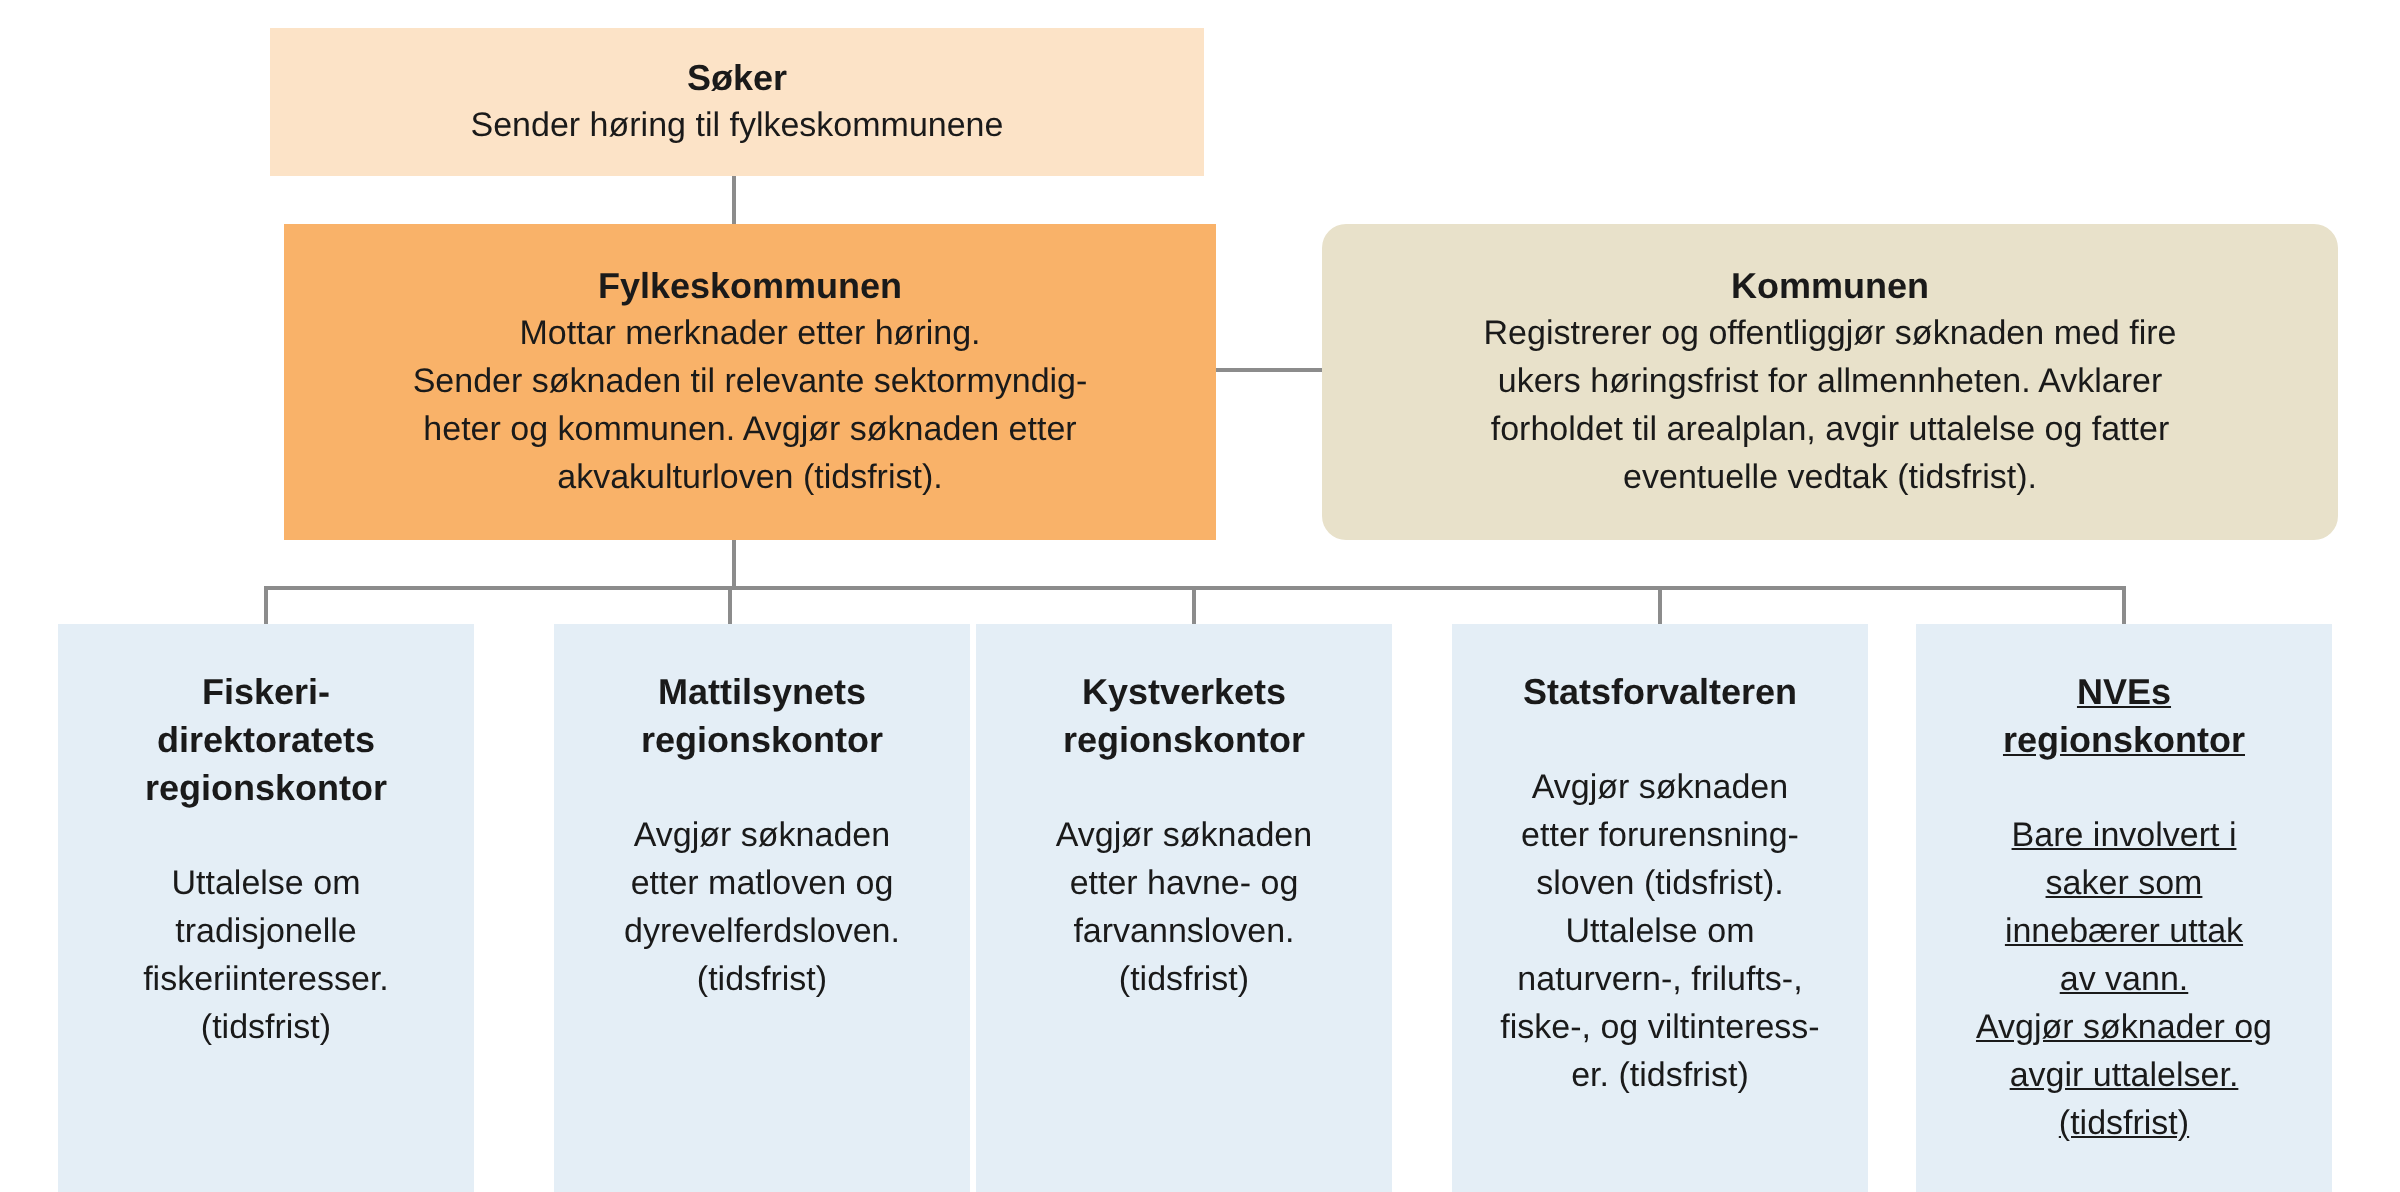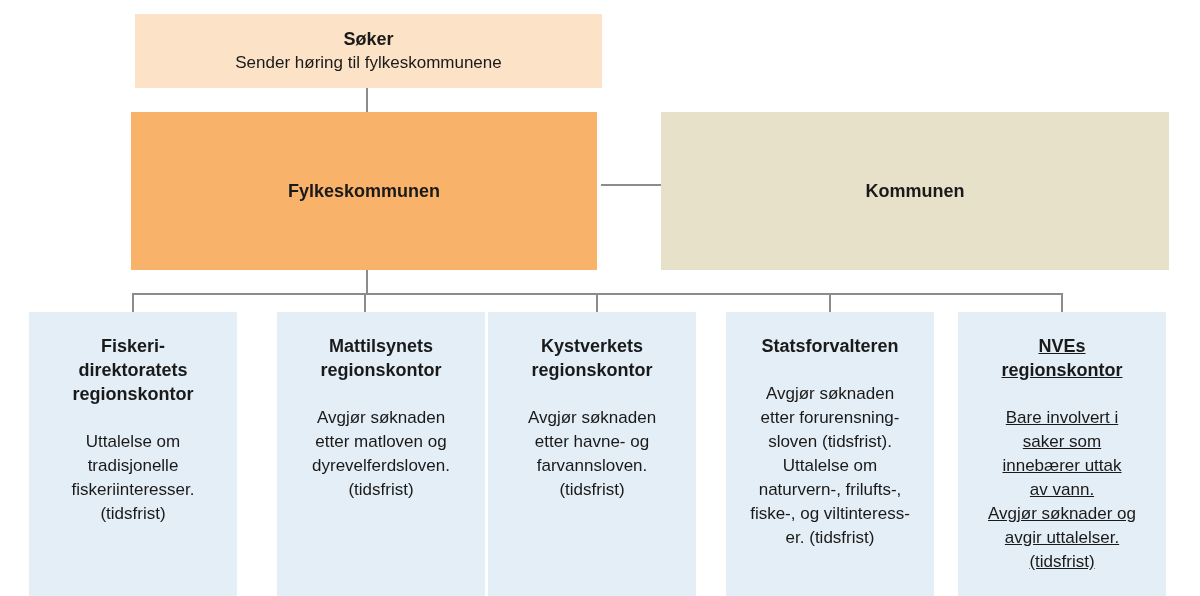--- a/index.html
+++ b/index.html
@@ -14,22 +14,22 @@
     padding-left:16px;
   }
   .node{
     position:absolute; box-sizing:border-box; text-align:center;
     font-size:17px; line-height:24px;
   }
   .node .title{font-weight:bold; font-size:18px; white-space:pre-line;}
   .node .body{white-space:pre-line;}
   .top-node{display:flex; flex-direction:column; justify-content:center; padding:0 12px;}
   .soker{left:135px; top:14px; width:467px; height:74px; background:var(--peach);}
-  .fylkeskommunen{left:131px; top:112px; width:466px; height:158px; background:var(--orange);}
-  .kommunen{left:661px; top:112px; width:508px; height:158px; background:var(--beige);}
+  .fylkeskommunen{left:142px; top:112px; width:466px; height:158px; background:var(--orange);}
+  .kommunen{left:661px; top:112px; width:508px; height:158px; background:var(--beige);border-radius:12px;}
   .agency{top:312px; width:208px; height:306px; background:var(--blue); padding:22px 6px 0 6px;}
   .agency .body{margin-top:24px;text-align:center;}
   .agency-0{left:29px;}
   .agency-1{left:277px;}
   .agency-2{left:488px;}
   .agency-3{left:726px;}
   .agency-4{left:958px;text-decoration:underline;}
   .connector{position:absolute; background:var(--line);}
   .c-soker-fylkes{left:366px; top:88px; width:2px; height:24px;}
   .c-fylkes-kommunen{left:601px; top:184px; width:60px; height:2px;}
@@ -57,24 +57,32 @@
   <div class="connector c-drop c-drop-3"></div>
   <div class="connector c-drop c-drop-4"></div>
 
   <div class="node top-node soker">
     <div class="title">Søker</div>
     <div class="body">Sender høring til fylkeskommunene</div>
   </div>
 
   <div class="node top-node fylkeskommunen">
     <div class="title">Fylkeskommunen</div>
+    <div class="body">Mottar merknader etter høring.
+Sender søknaden til relevante sektormyndig-
+heter og kommunen. Avgjør søknaden etter
+akvakulturloven (tidsfrist).</div>
   </div>
 
   <div class="node top-node kommunen">
     <div class="title">Kommunen</div>
+    <div class="body">Registrerer og offentliggjør søknaden med fire
+ukers høringsfrist for allmennheten. Avklarer
+forholdet til arealplan, avgir uttalelse og fatter
+eventuelle vedtak (tidsfrist).</div>
   </div>
 
   <div class="node agency agency-0">
     <div class="title">Fiskeri-
 direktoratets
 regionskontor</div>
     <div class="body">Uttalelse om
 tradisjonelle
 fiskeriinteresser.
 (tidsfrist)</div>

